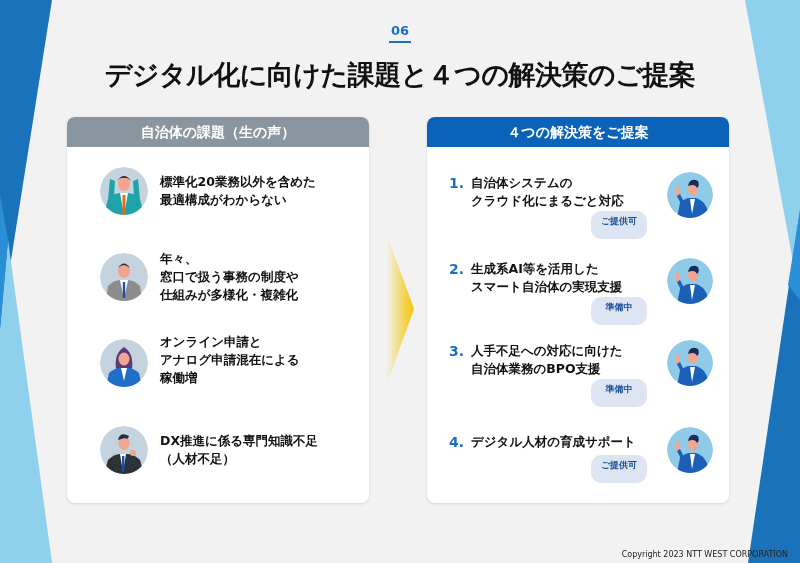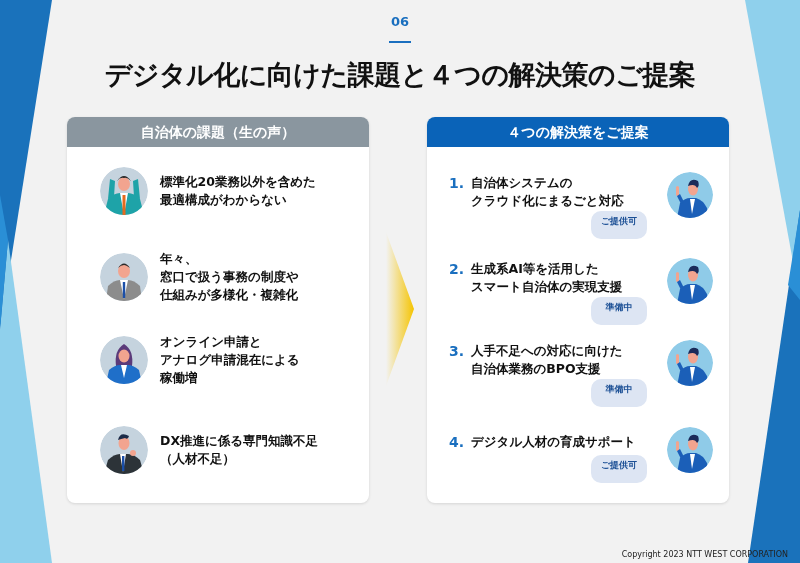--- a/index.html
+++ b/index.html
@@ -1,19 +1,19 @@
 <!DOCTYPE html>
 <html><head>
 <meta charset="utf-8">
 <style>
   html, body { margin:0; padding:0; }
   body { width:800px; height:563px; position:relative; overflow:hidden; background:#f2f2f2;
          font-family:"DejaVu Sans","Liberation Sans",sans-serif; color:#111; }
   .deco { position:absolute; top:0; left:0; width:800px; height:563px; }
-  .slide-num { position:absolute; left:0; width:800px; top:14px; text-align:center;
+  .slide-num { position:absolute; left:0; width:800px; top:23px; text-align:center;
                font-size:13px; font-weight:bold; color:#1a6fbf; }
   .slide-num-line { position:absolute; left:389px; top:41px; width:22px; height:2px; background:#1a6fbf; }
   .title { position:absolute; left:0; width:800px; top:57px; text-align:center;
            font-size:27px; font-weight:bold; color:#111; letter-spacing:-0.5px; }
   .panel { position:absolute; top:117px; height:386px; background:#fff; border-radius:8px;
            box-shadow:0 1px 3px rgba(0,0,0,0.12); overflow:hidden; }
   .panel.left { left:67px; width:302px; }
   .panel.right { left:427px; width:302px; }
   .panel-header { height:30px; line-height:30px; text-align:center; color:#fff; font-weight:bold; font-size:14px; }
   .left .panel-header { background:#8a969f; }
@@ -82,21 +82,21 @@
           <rect x="22.8" y="29" width="2.4" height="16" fill="#1b4fa8"></rect>
         <ellipse cx="24" cy="18" rx="6" ry="7" fill="#f2a48f"></ellipse>
           <path d="M18 15 Q24 6 30 15 Q26 12 24 12 Q21 12 18 15Z" fill="#2a2a2a"></path>
       </svg>
     </div>
     <div class="issue-text">年々、
 窓口で扱う事務の制度や
 仕組みが多様化・複雑化</div>
   </div>
 
-  <div class="issue" style="top:216px;">
+  <div class="issue" style="top:216px;align-items:flex-end;">
     <div class="avatar">
       <svg width="48" height="48" viewBox="0 0 48 48">
           <circle cx="24" cy="24" r="24" fill="#c5d3de"></circle>
         <path d="M16 30 Q14 14 24 8 Q34 14 32 30Z" fill="#5b3a7a"></path>
         <path d="M6 48 L9 34 Q15 29 20 29 L28 29 Q33 29 39 34 L42 48Z" fill="#1f6fc9"></path>
         <path d="M21 29 L24 42 L27 29Z" fill="#fff"></path>
         <ellipse cx="24" cy="20" rx="5.5" ry="6.5" fill="#f2a48f"></ellipse>
       </svg>
     </div>
     <div class="issue-text">オンライン申請と

